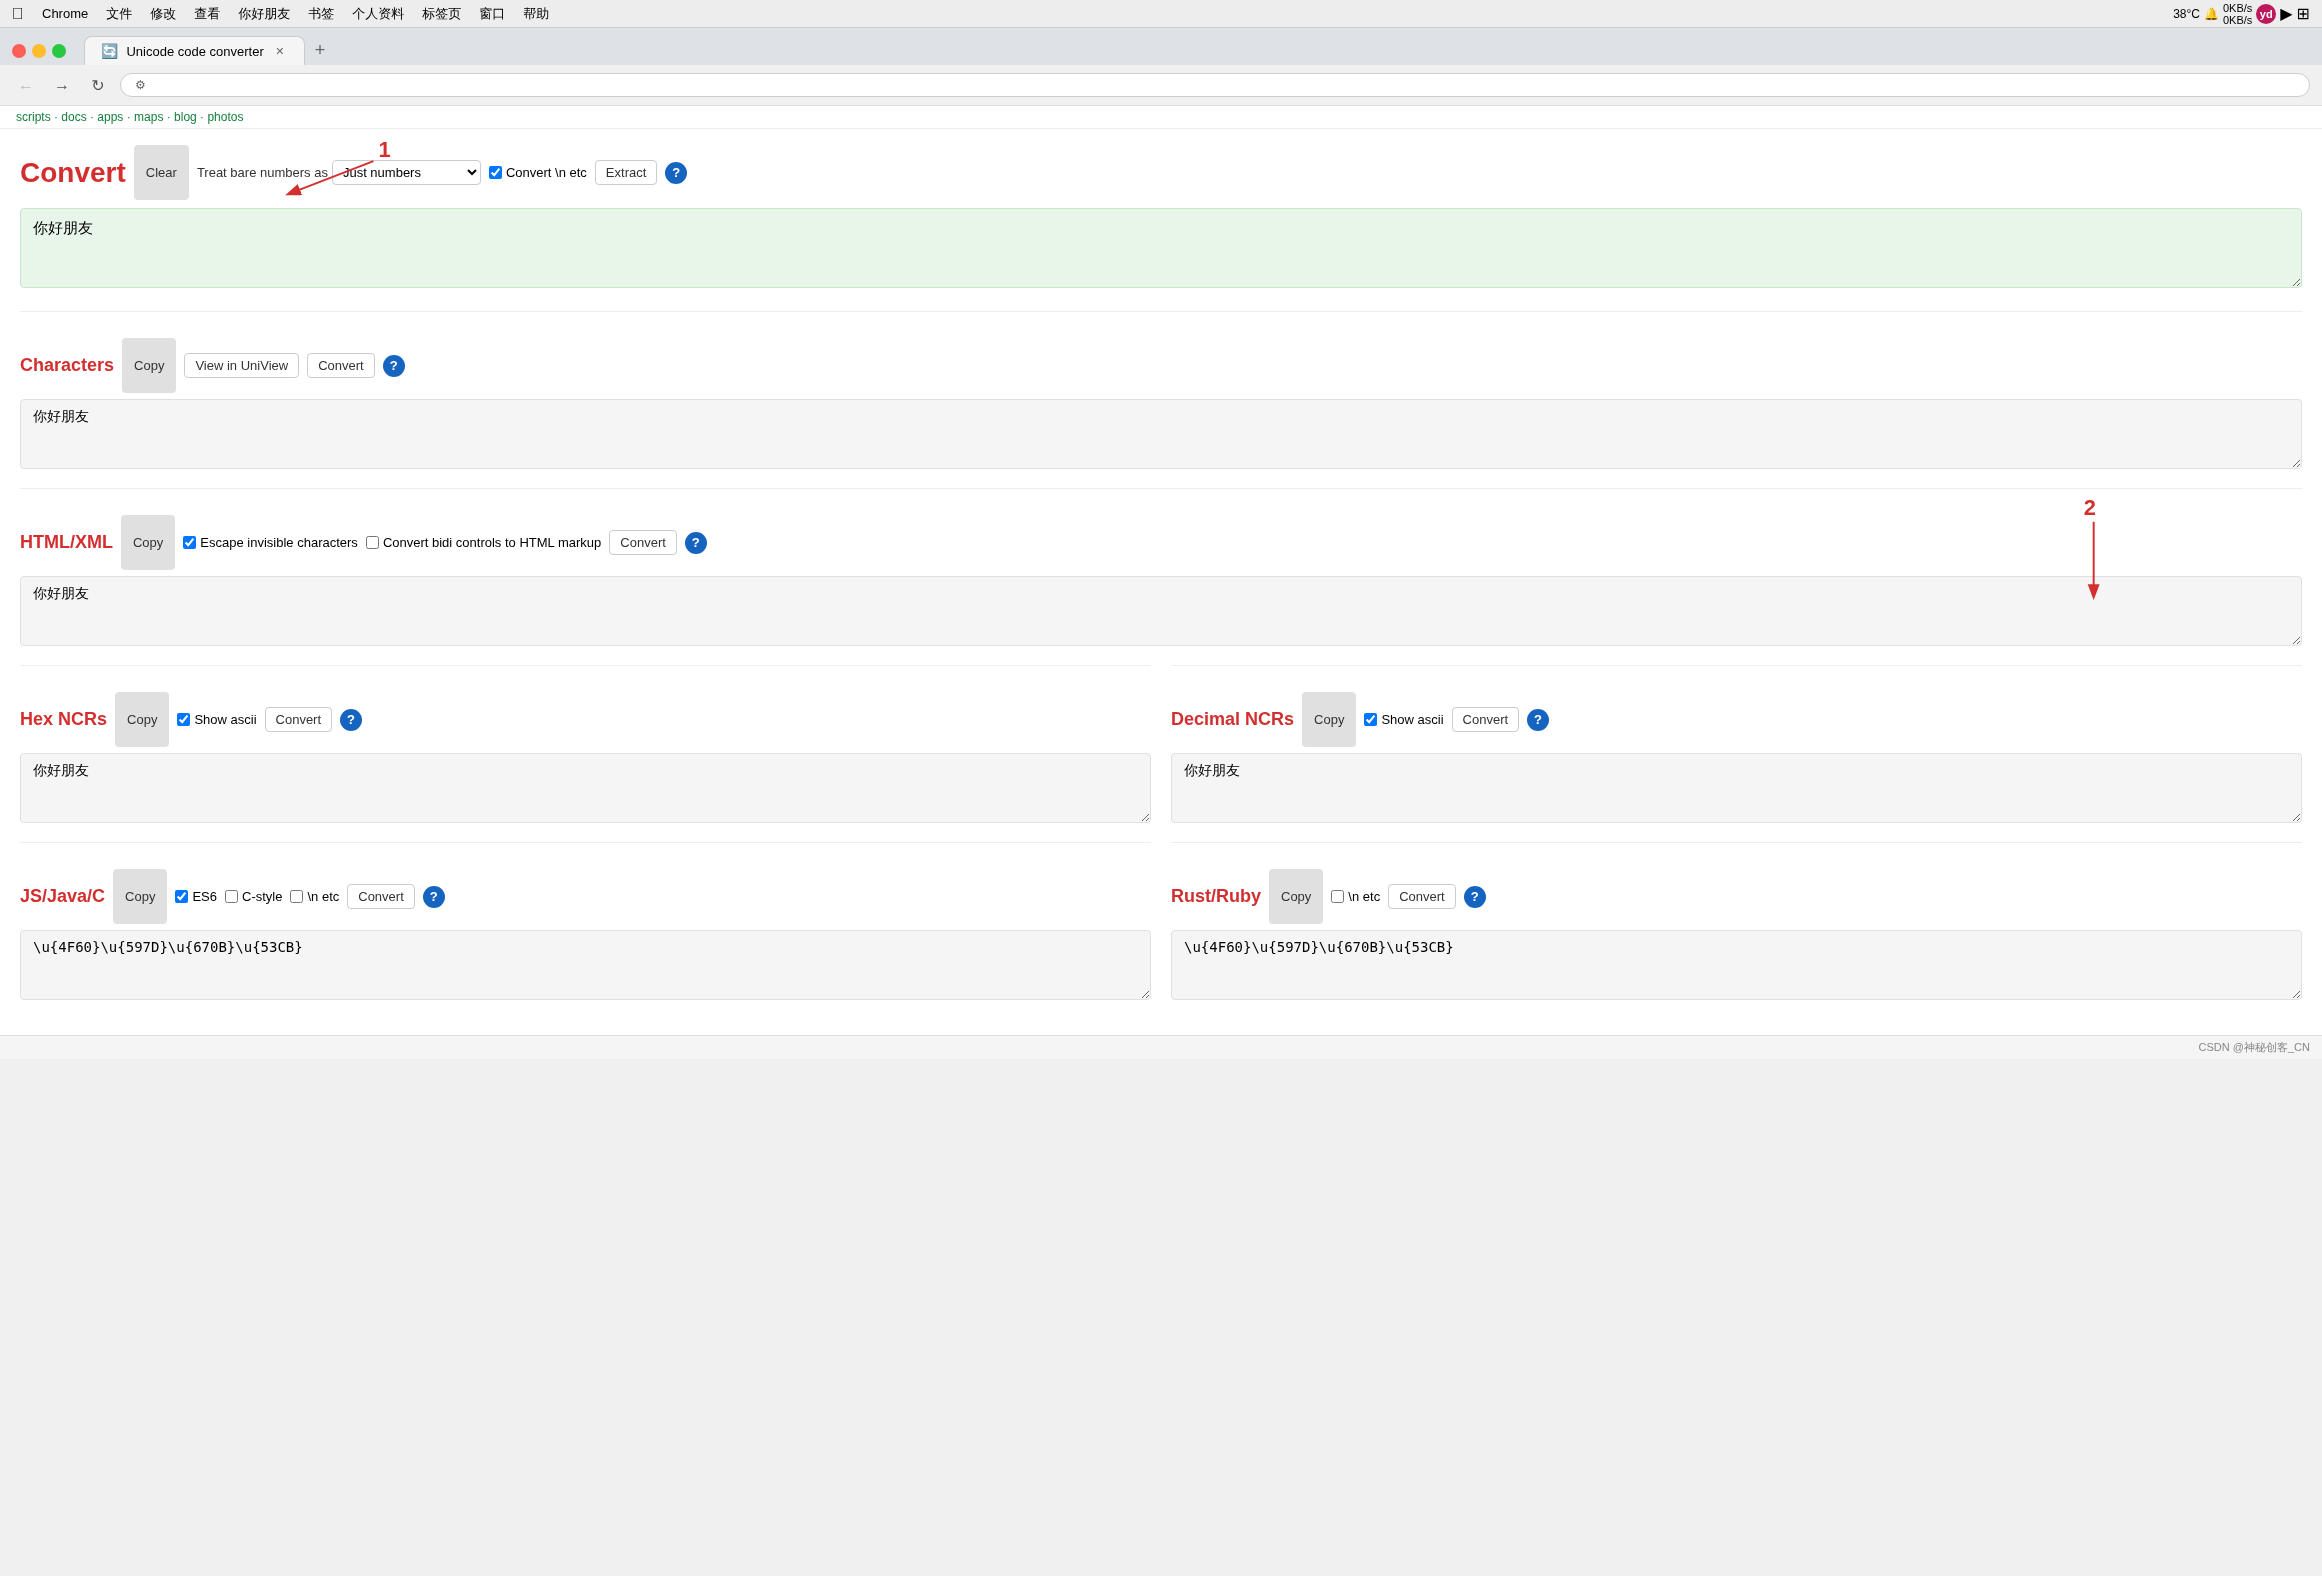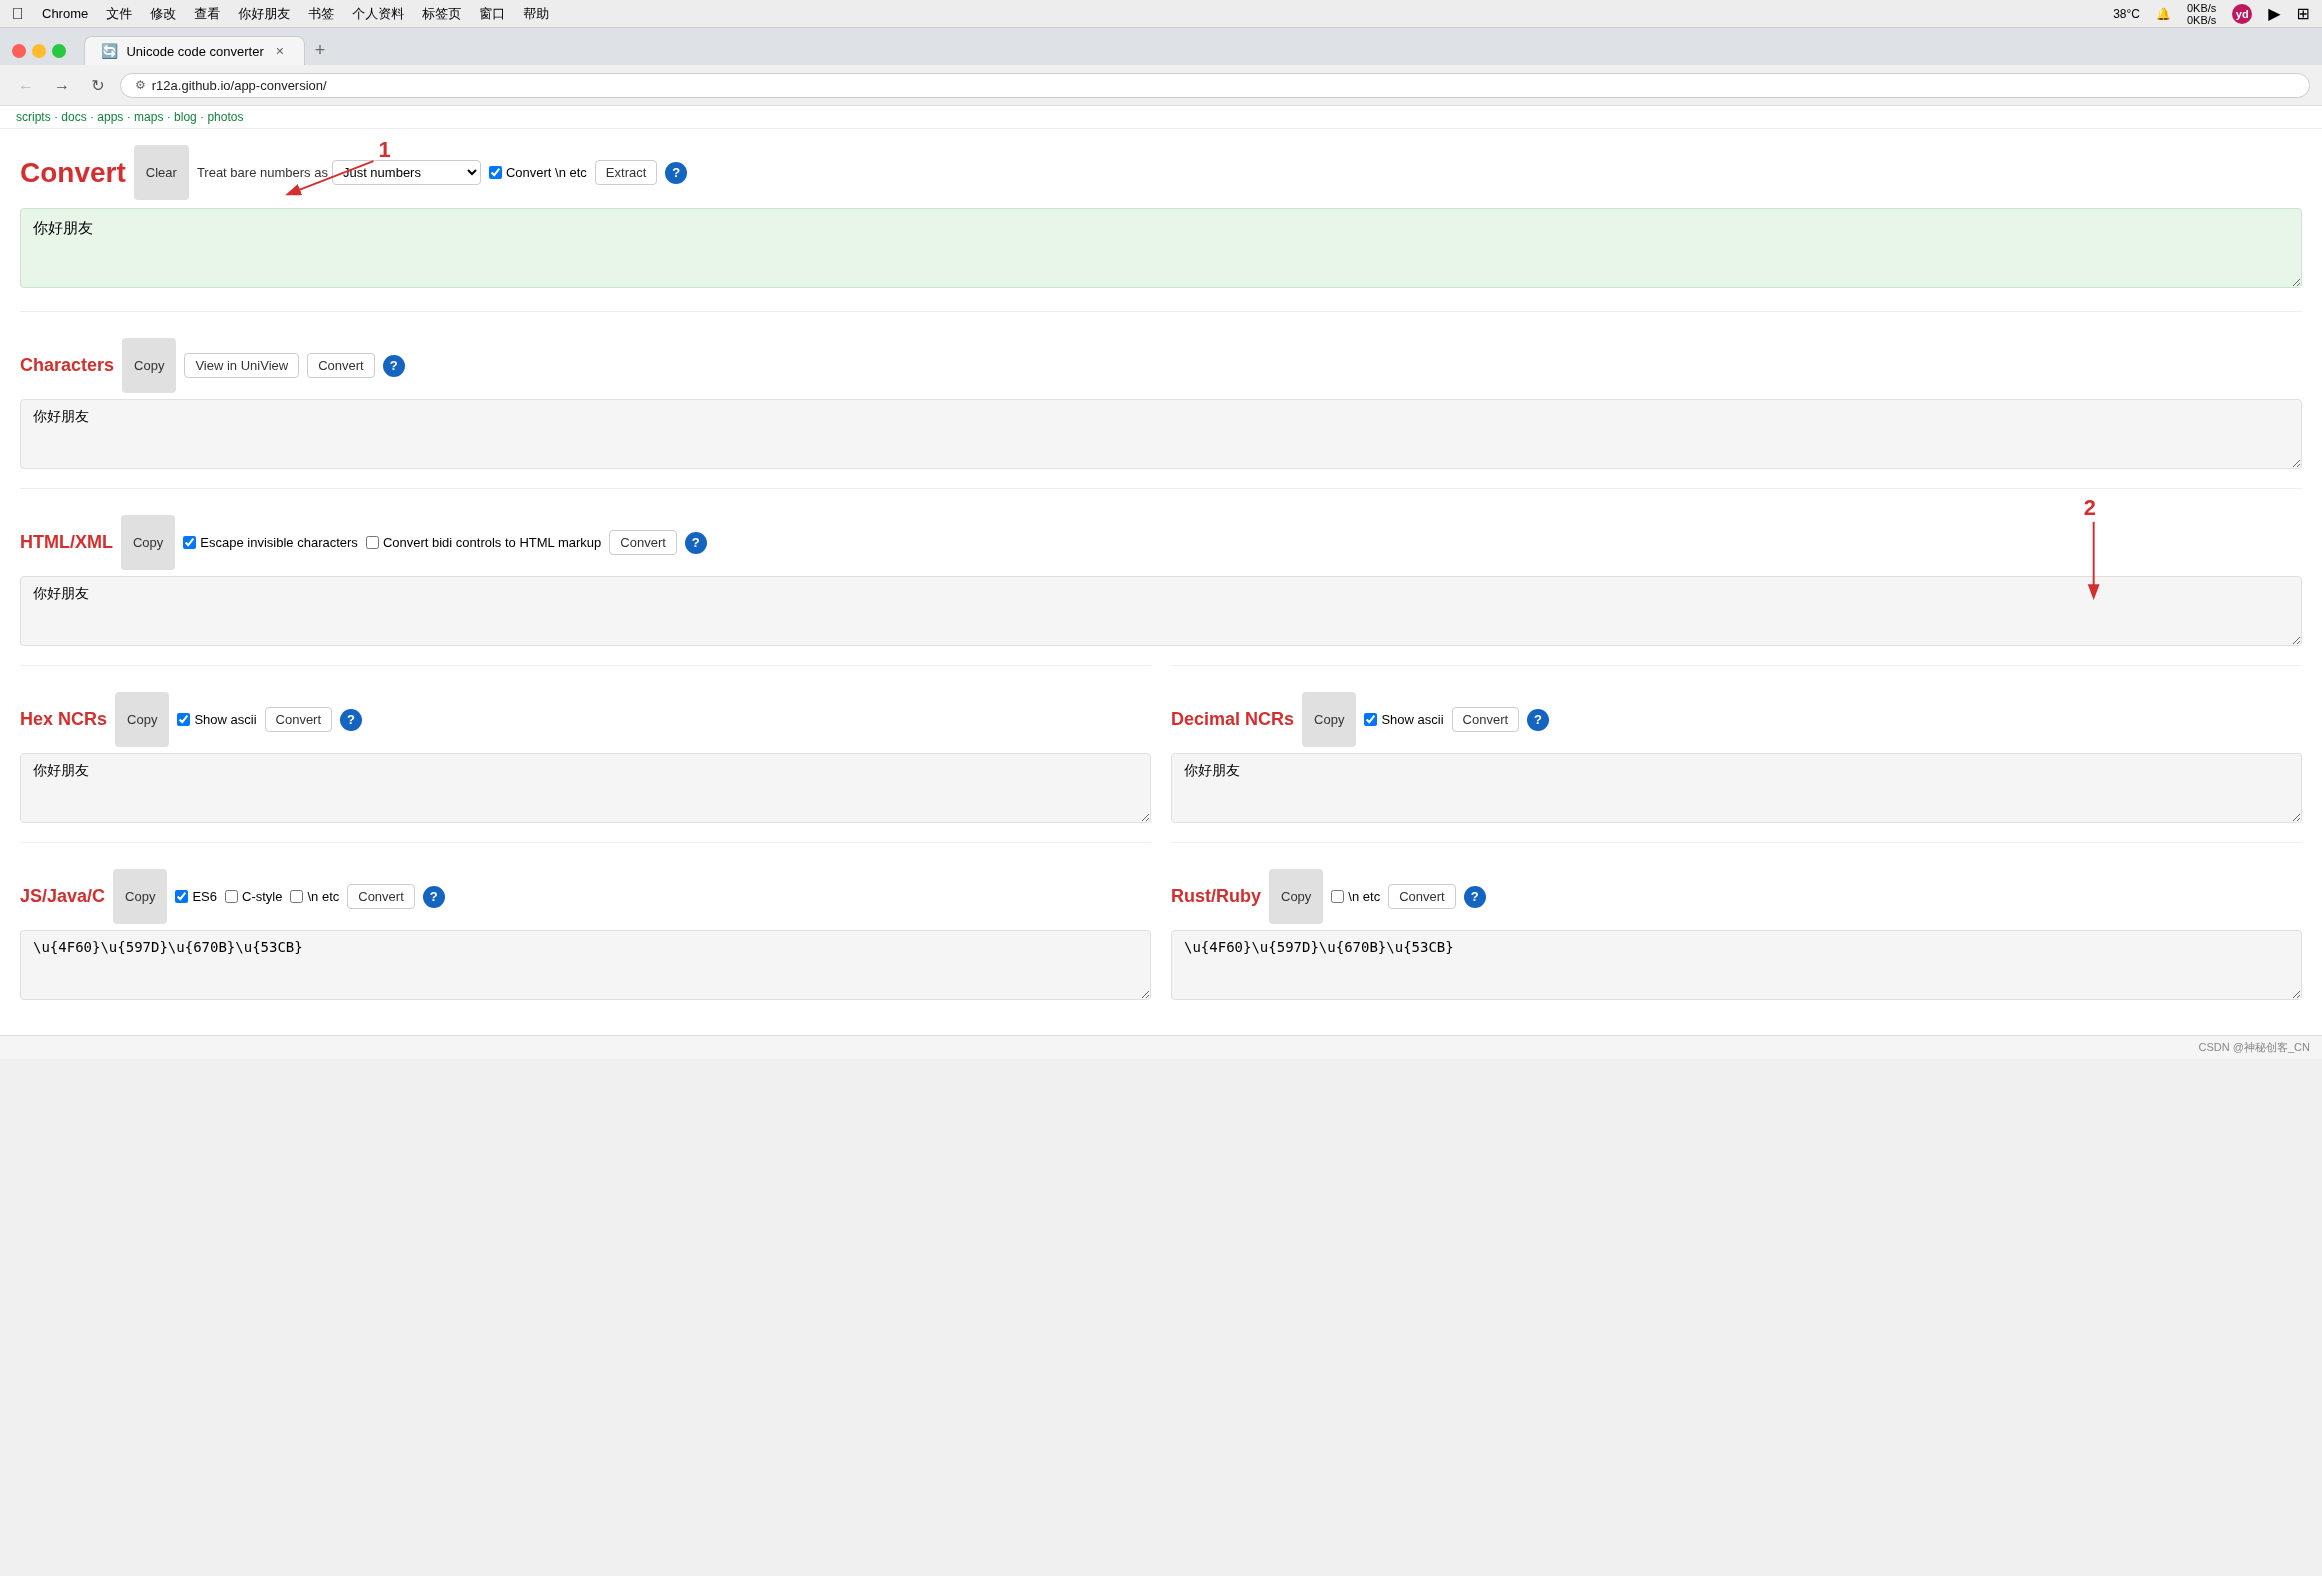--- a/index.html
+++ b/index.html
@@ -19,21 +19,21 @@
       padding: 0 12px;
       gap: 18px;
       font-size: 13px;
       border-bottom: 1px solid #ccc;
     }
     .menu-bar .menu-item { cursor: default; }
     .menu-bar .right-items {
       margin-left: auto;
       display: flex;
       align-items: center;
-      gap: 16px;
+      gap: 4px;
       font-size: 12px;
       justify-content: space-between;
     }
 
     
     .chrome-bar {
       background: #dee1e6;
       padding: 8px 12px 0 12px;
       display: flex;
       align-items: center;
@@ -294,21 +294,20 @@
     <div class="tab-new">+</div>
   </div>
 </div>
 
 <div class="address-bar-row">
   <button class="nav-btn disabled">←</button>
   <button class="nav-btn">→</button>
   <button class="nav-btn">↻</button>
   <div class="address-box">
     <span class="address-icon">⚙</span>
-    <span class="address-text">r12a.github.io/app-conversion/</span>
   </div>
 </div>
 
 <div class="breadcrumb-row">
   <span>scripts · docs · apps · maps · blog · photos</span>
 </div>
 
 <div class="main-content" style="position:relative;">
 
   <svg style="position:absolute;top:10px;left:259px;width:199px;height:80px;pointer-events:none;z-index:10;" viewBox="0 0 200 80" width="199" height="80">

